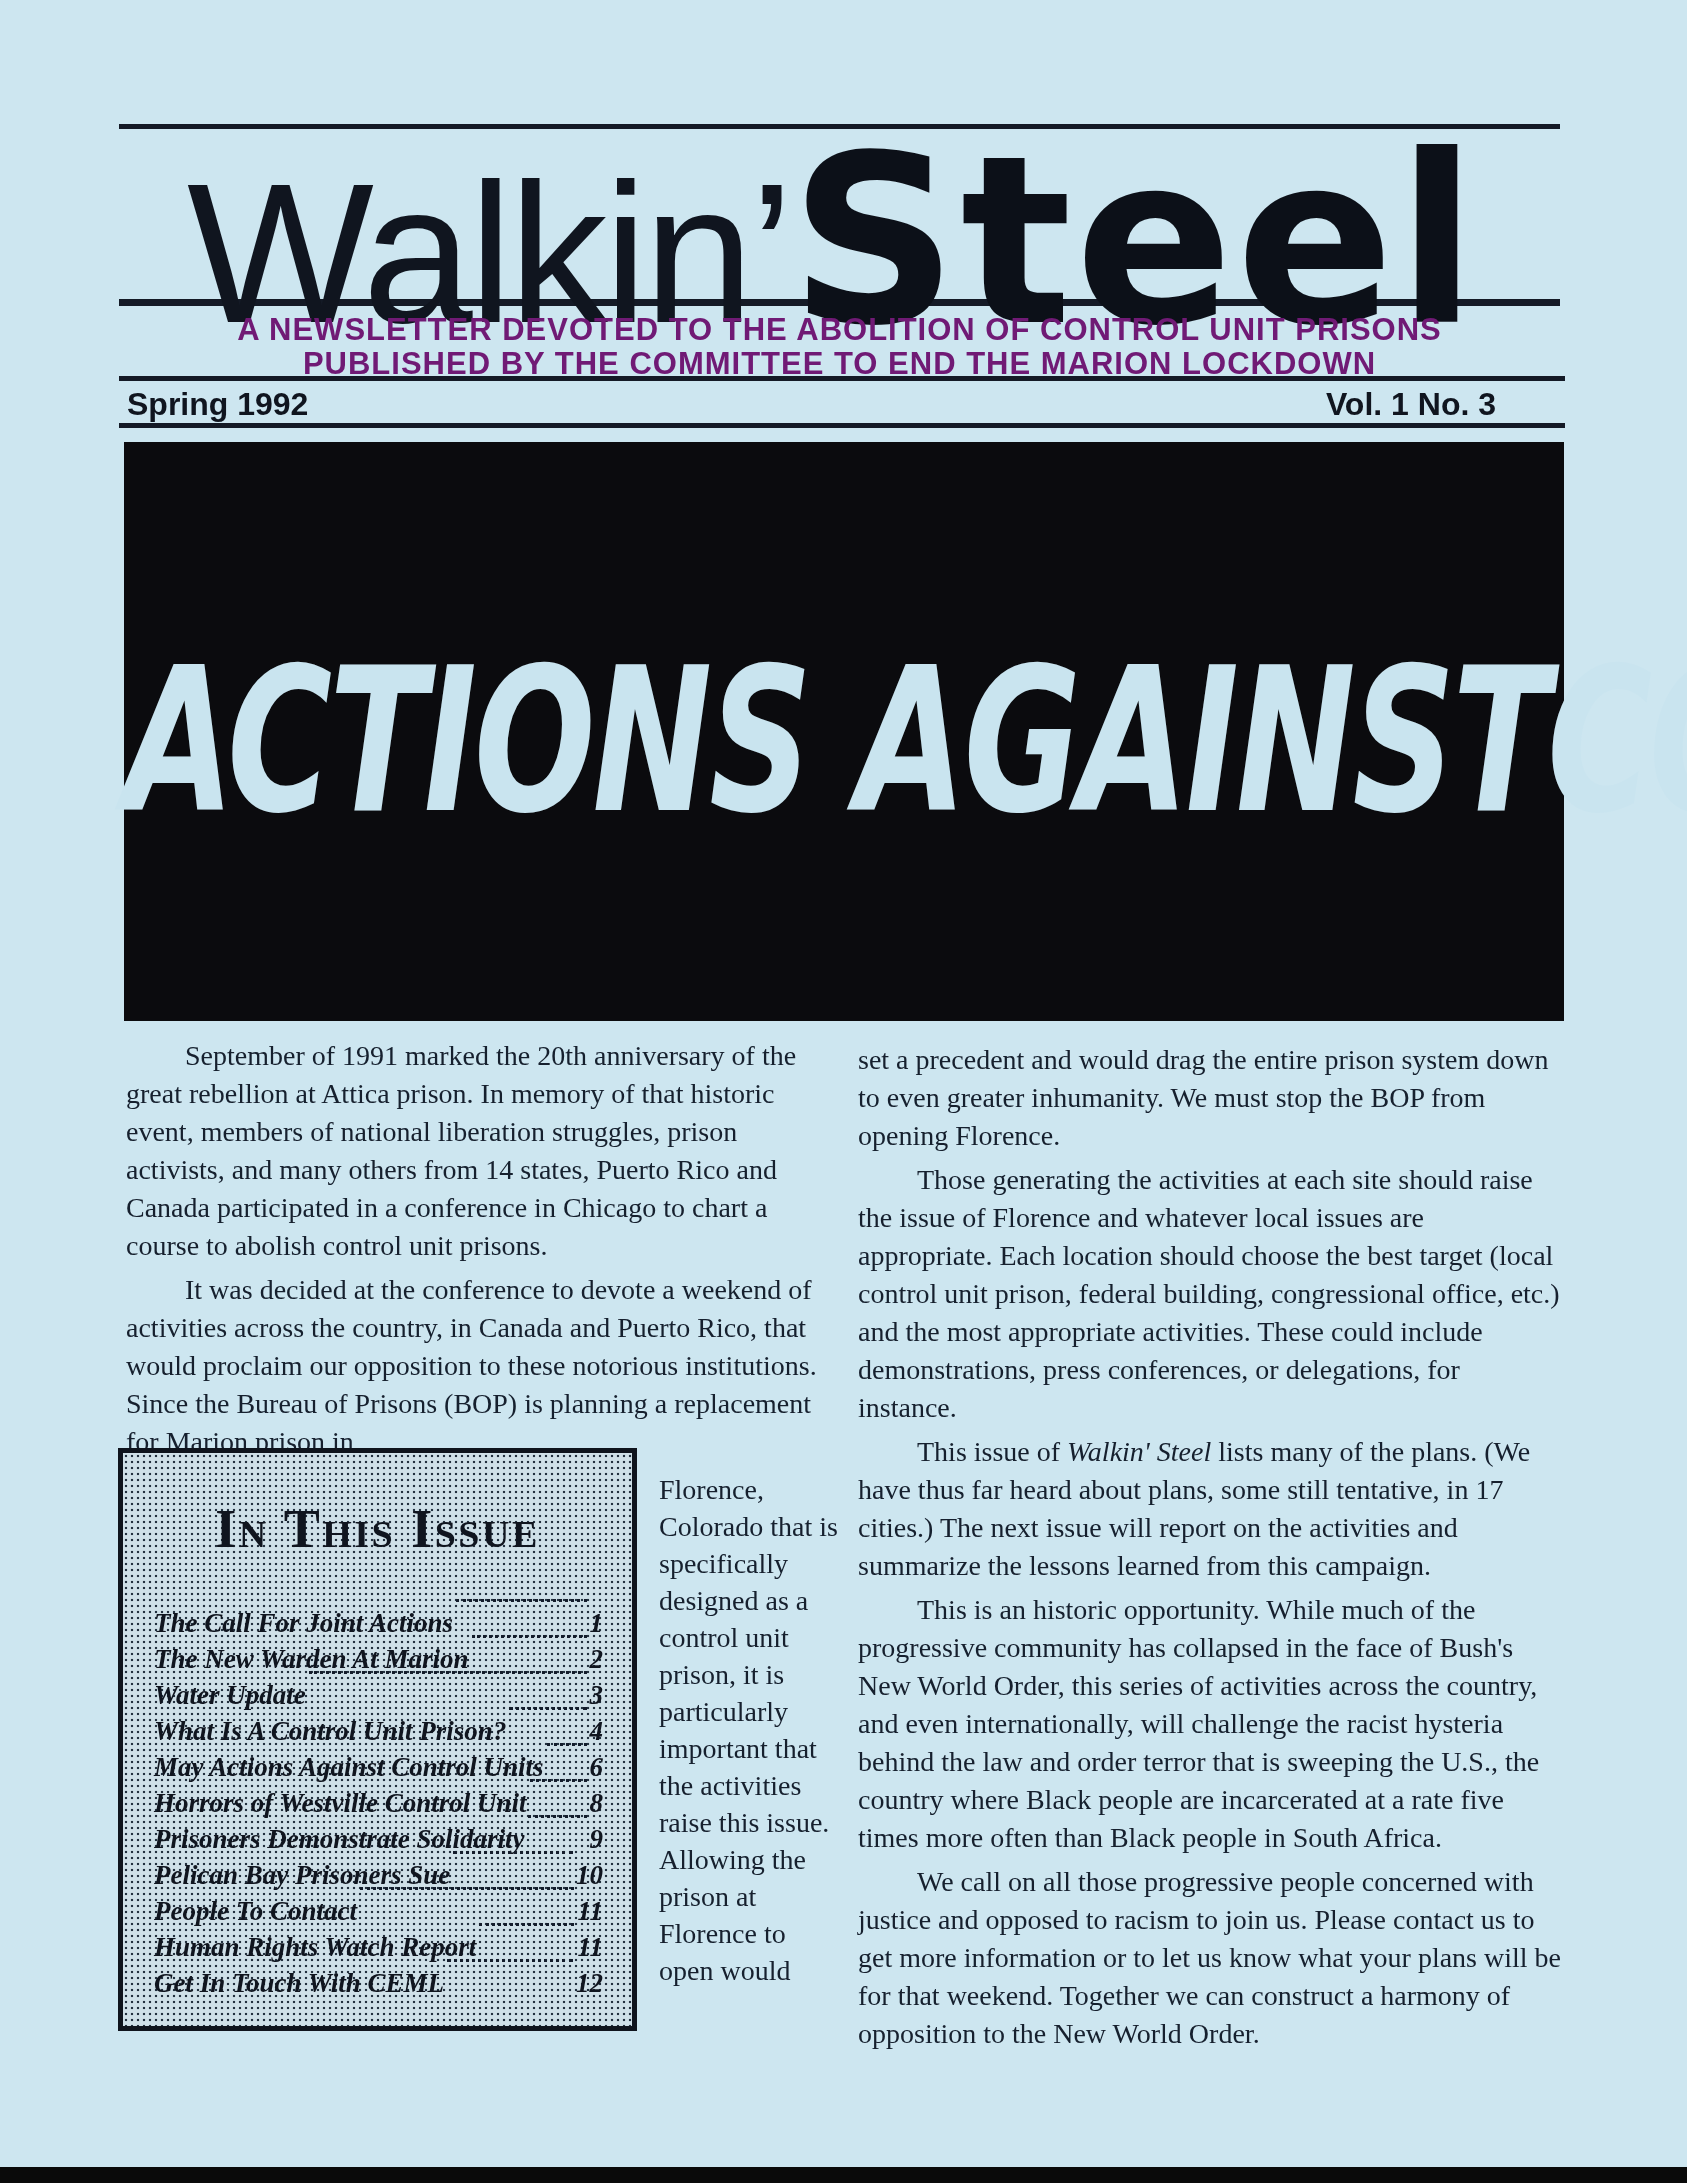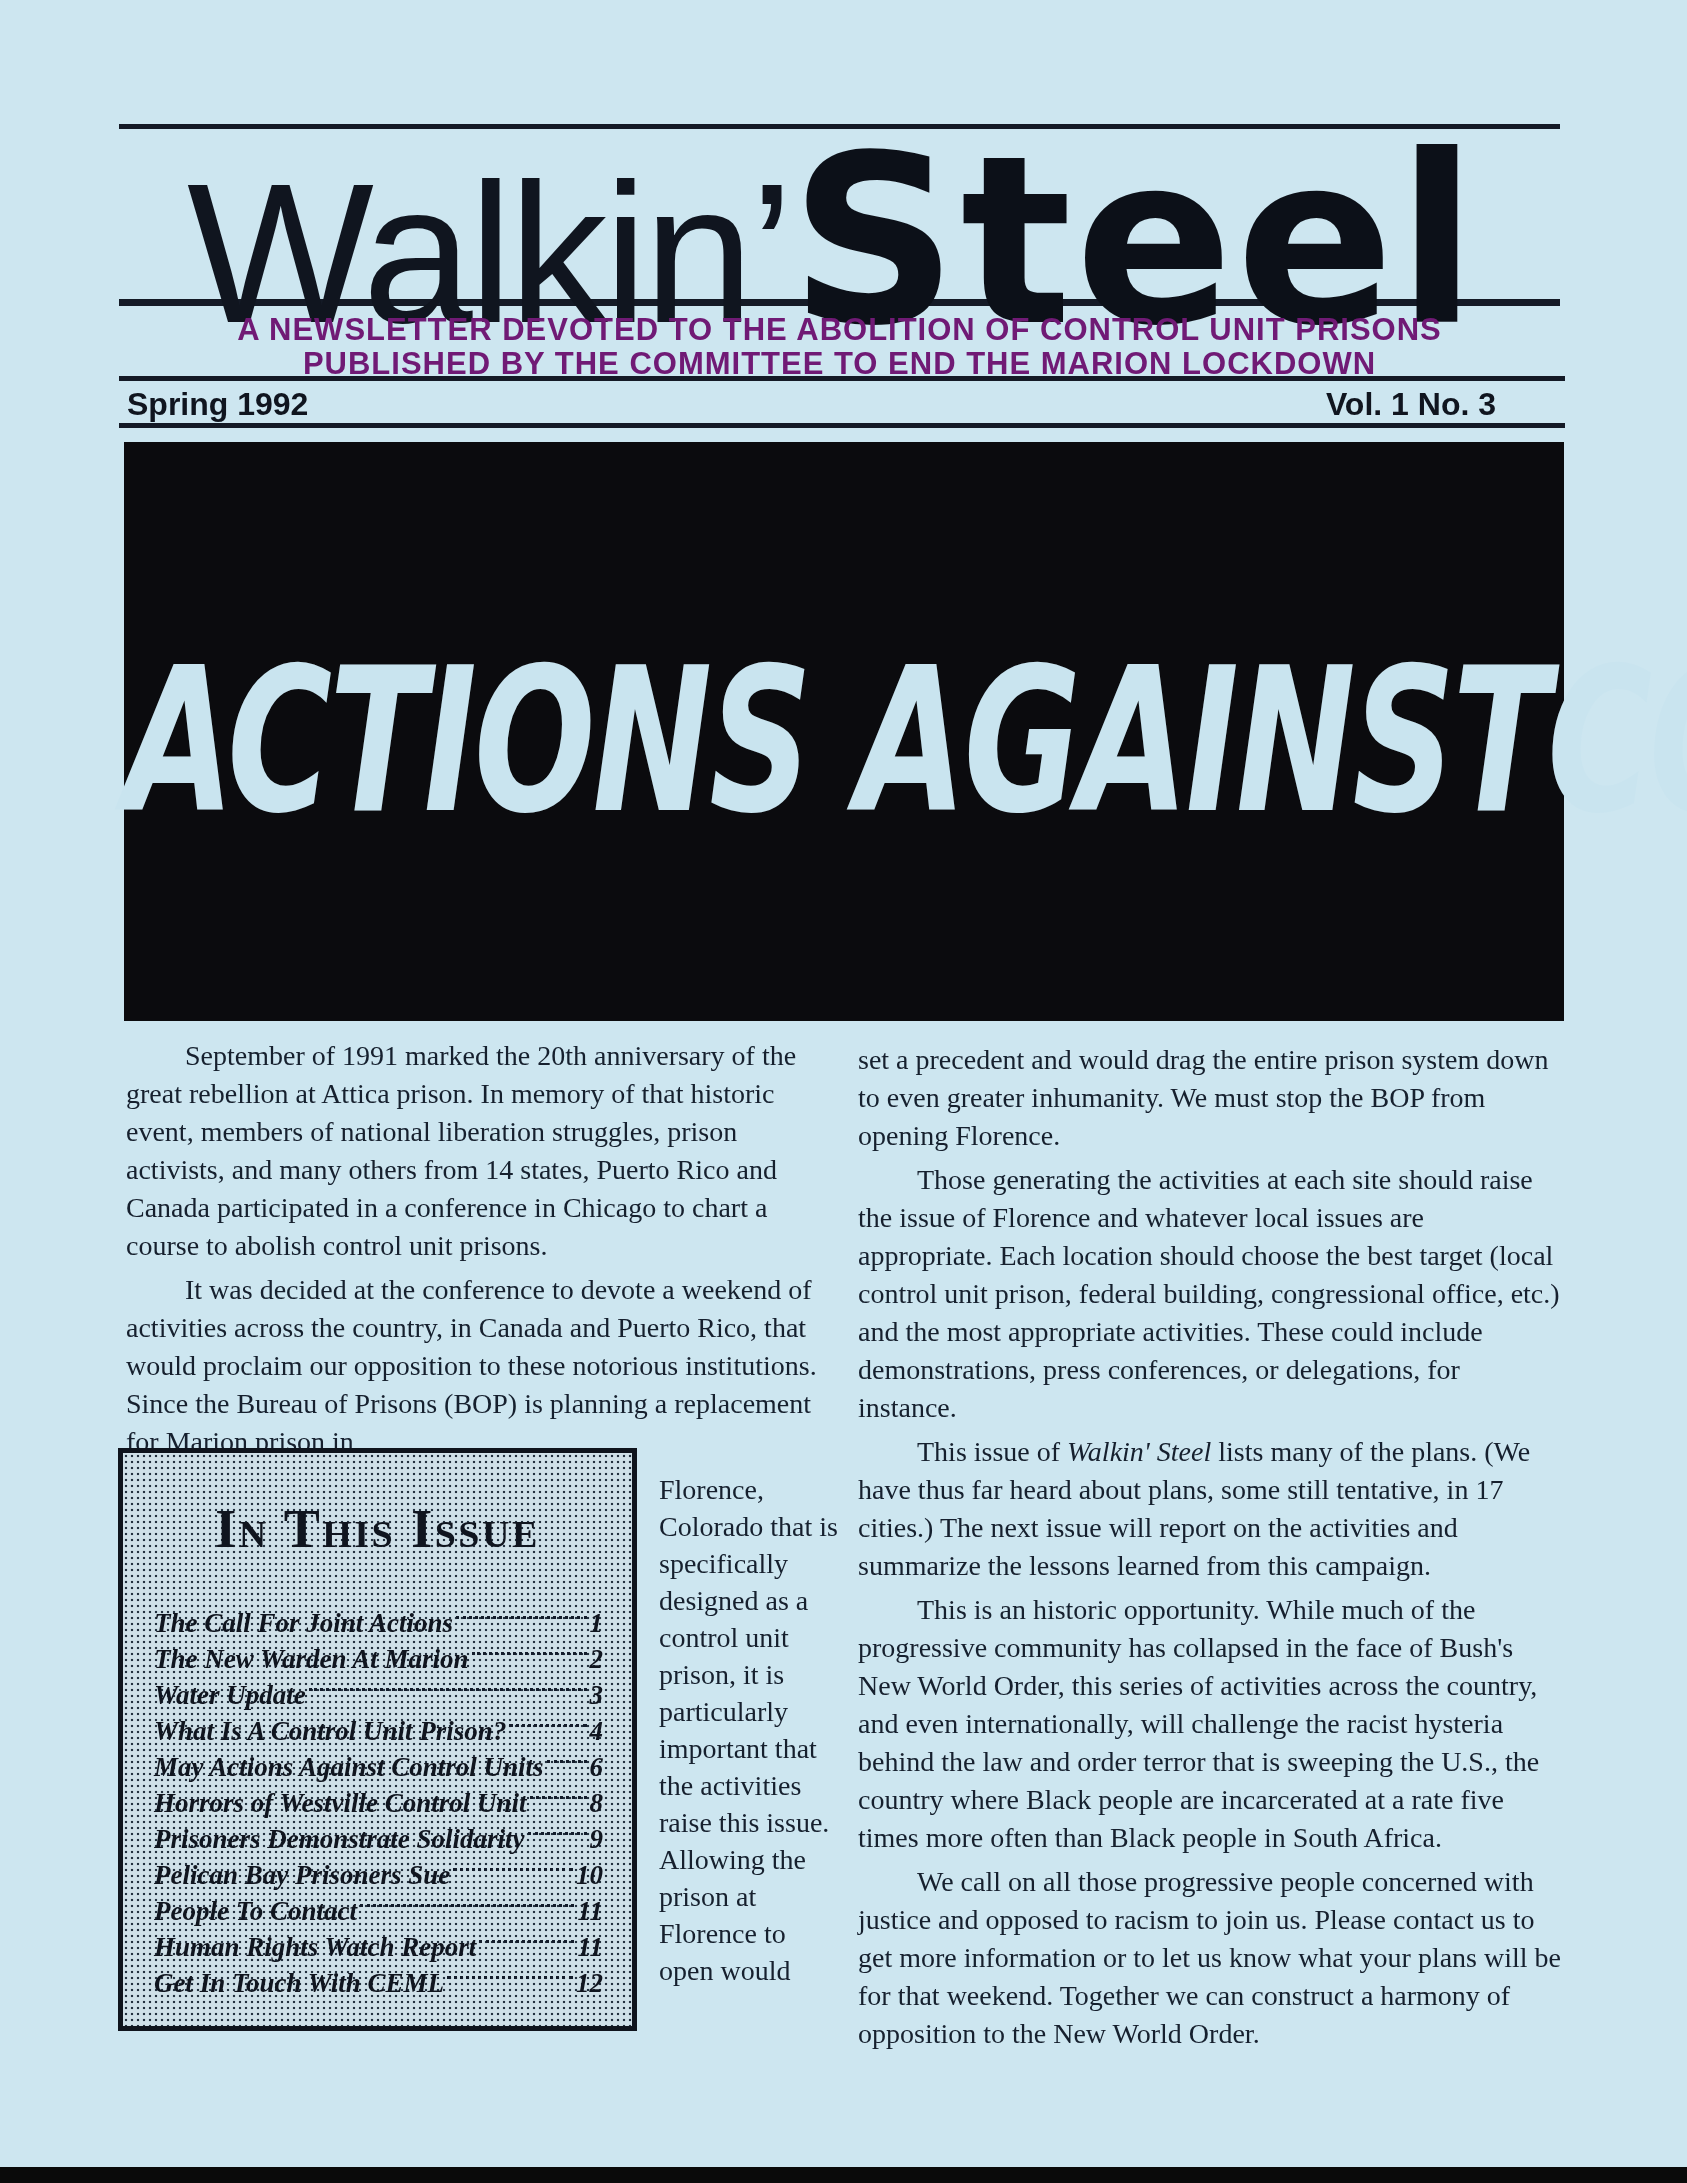--- a/index.html
+++ b/index.html
@@ -49,21 +49,21 @@
   
   .toc-box { position:absolute; left:118px; top:1448px; width:519px; height:583px;
     box-sizing:border-box; border:5.5px solid #0f141d;
     background-color:#cfe0e8;
     background-image:radial-gradient(circle, #22303f 1.3px, rgba(0,0,0,0) 1.6px);
     background-size:6px 6px; }
   .toc-title { margin-top:46px; text-align:center; font-variant:small-caps;
     font-weight:bold; font-size:54px; line-height:60px; letter-spacing:2.5px;
     color:#10151f; }
   .toc-list { margin-top:46px; padding:0 29px 0 31px; }
-  .toc-row { display:flex; align-items:center; font-style:italic; font-weight:bold;
+  .toc-row { display:flex; align-items:flex-start; font-style:italic; font-weight:bold;
     font-size:27px; line-height:36px; color:#10151f; }
   .toc-dots { flex:1; border-bottom:3.5px dotted #131c2b; margin:0 3px;
     transform:translateY(-6px); min-width:15px; }
   .toc-page { white-space:nowrap; }
 
   .scan-edge-bottom { position:absolute; left:0; bottom:0; width:1687px; height:16px;
     background:#0a0a0a; }
 </style>
 </head>
 <body>

